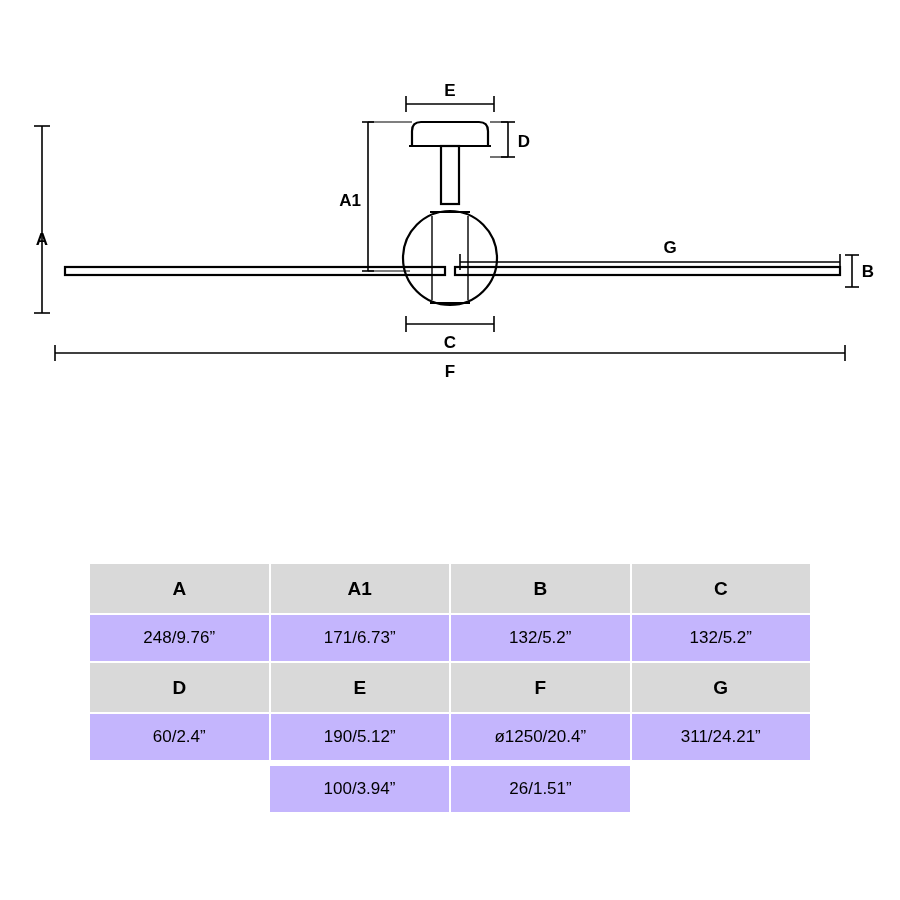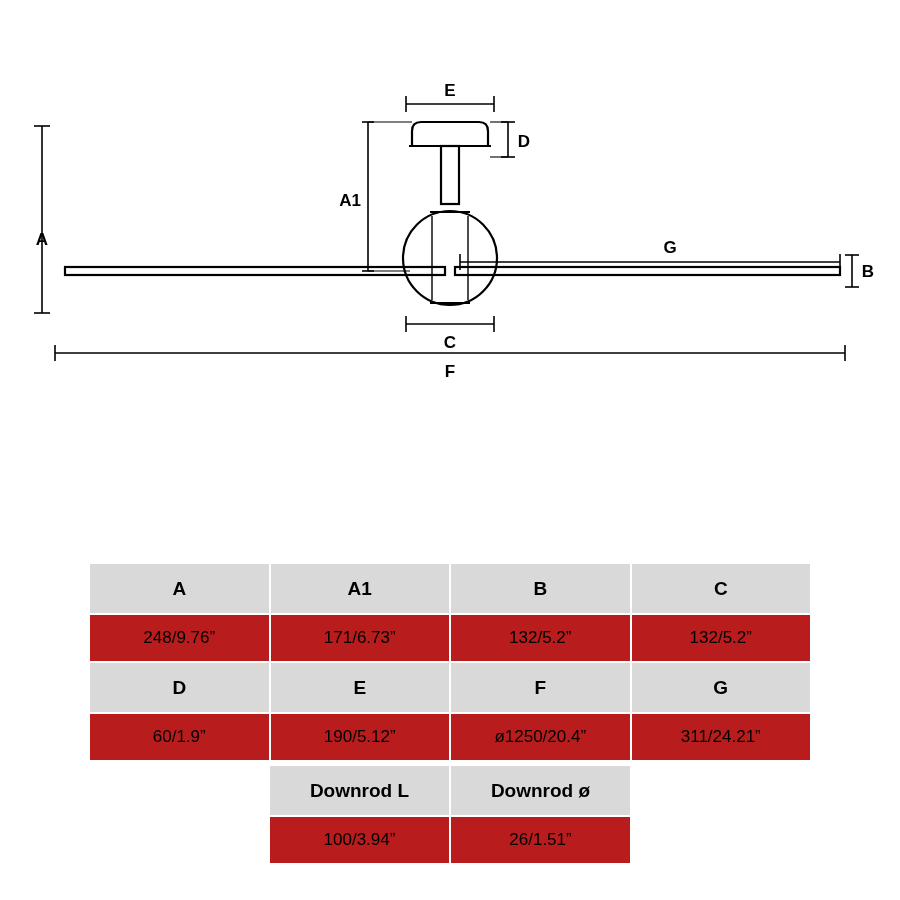--- a/index.html
+++ b/index.html
@@ -52,21 +52,21 @@
     font-family: "Liberation Sans", sans-serif;
   }
   td.hdr {
     background: #d9d9d9;
     font-size: 19px;
     font-weight: bold;
     height: 47px;
     border: 2px solid #ffffff;
   }
   td.val {
-    background: #b91c1c;
+    background: #c4b5fd;
     font-size: 17px;
     height: 44px;
     border: 2px solid #ffffff;
   }
 
   #spec-table-2 {
     position: absolute;
     left: 268px;
     top: 764px;
     width: 364px;
@@ -180,35 +180,31 @@
         <td class="val">132/5.2”</td>
         <td class="val">132/5.2”</td>
       </tr>
       <tr>
         <td class="hdr">D</td>
         <td class="hdr">E</td>
         <td class="hdr">F</td>
         <td class="hdr">G</td>
       </tr>
       <tr>
-        <td class="val">60/1.9”</td>
+        <td class="val">60/2.4”</td>
         <td class="val">190/5.12”</td>
         <td class="val">ø1250/20.4”</td>
         <td class="val">311/24.21”</td>
       </tr>
     </tbody>
   </table>
 </div>
 
 <div id="spec-table-2">
   <table class="spec">
     <tbody>
       <tr>
-        <td class="hdr">Downrod L</td>
-        <td class="hdr">Downrod ø</td>
-      </tr>
-      <tr>
         <td class="val">100/3.94”</td>
         <td class="val">26/1.51”</td>
       </tr>
     </tbody>
   </table>
 </div>
 
 </body></html>

